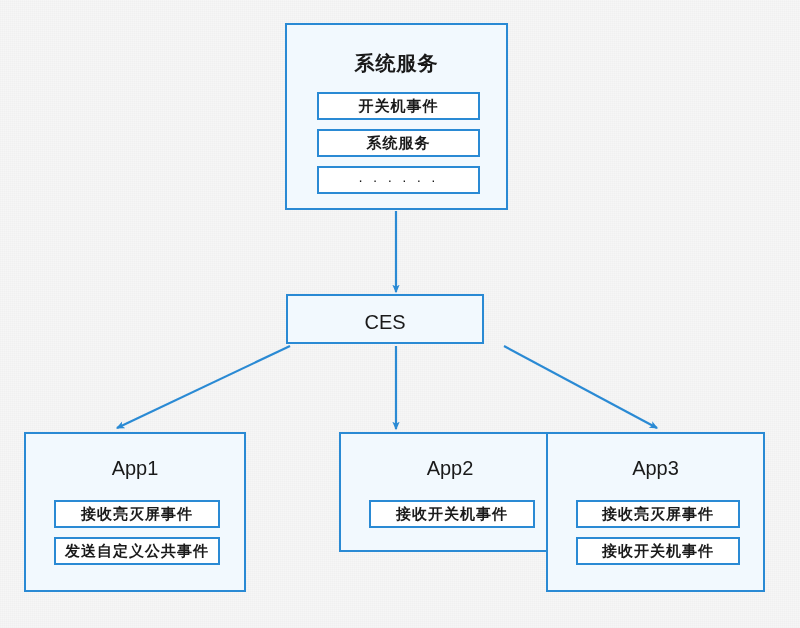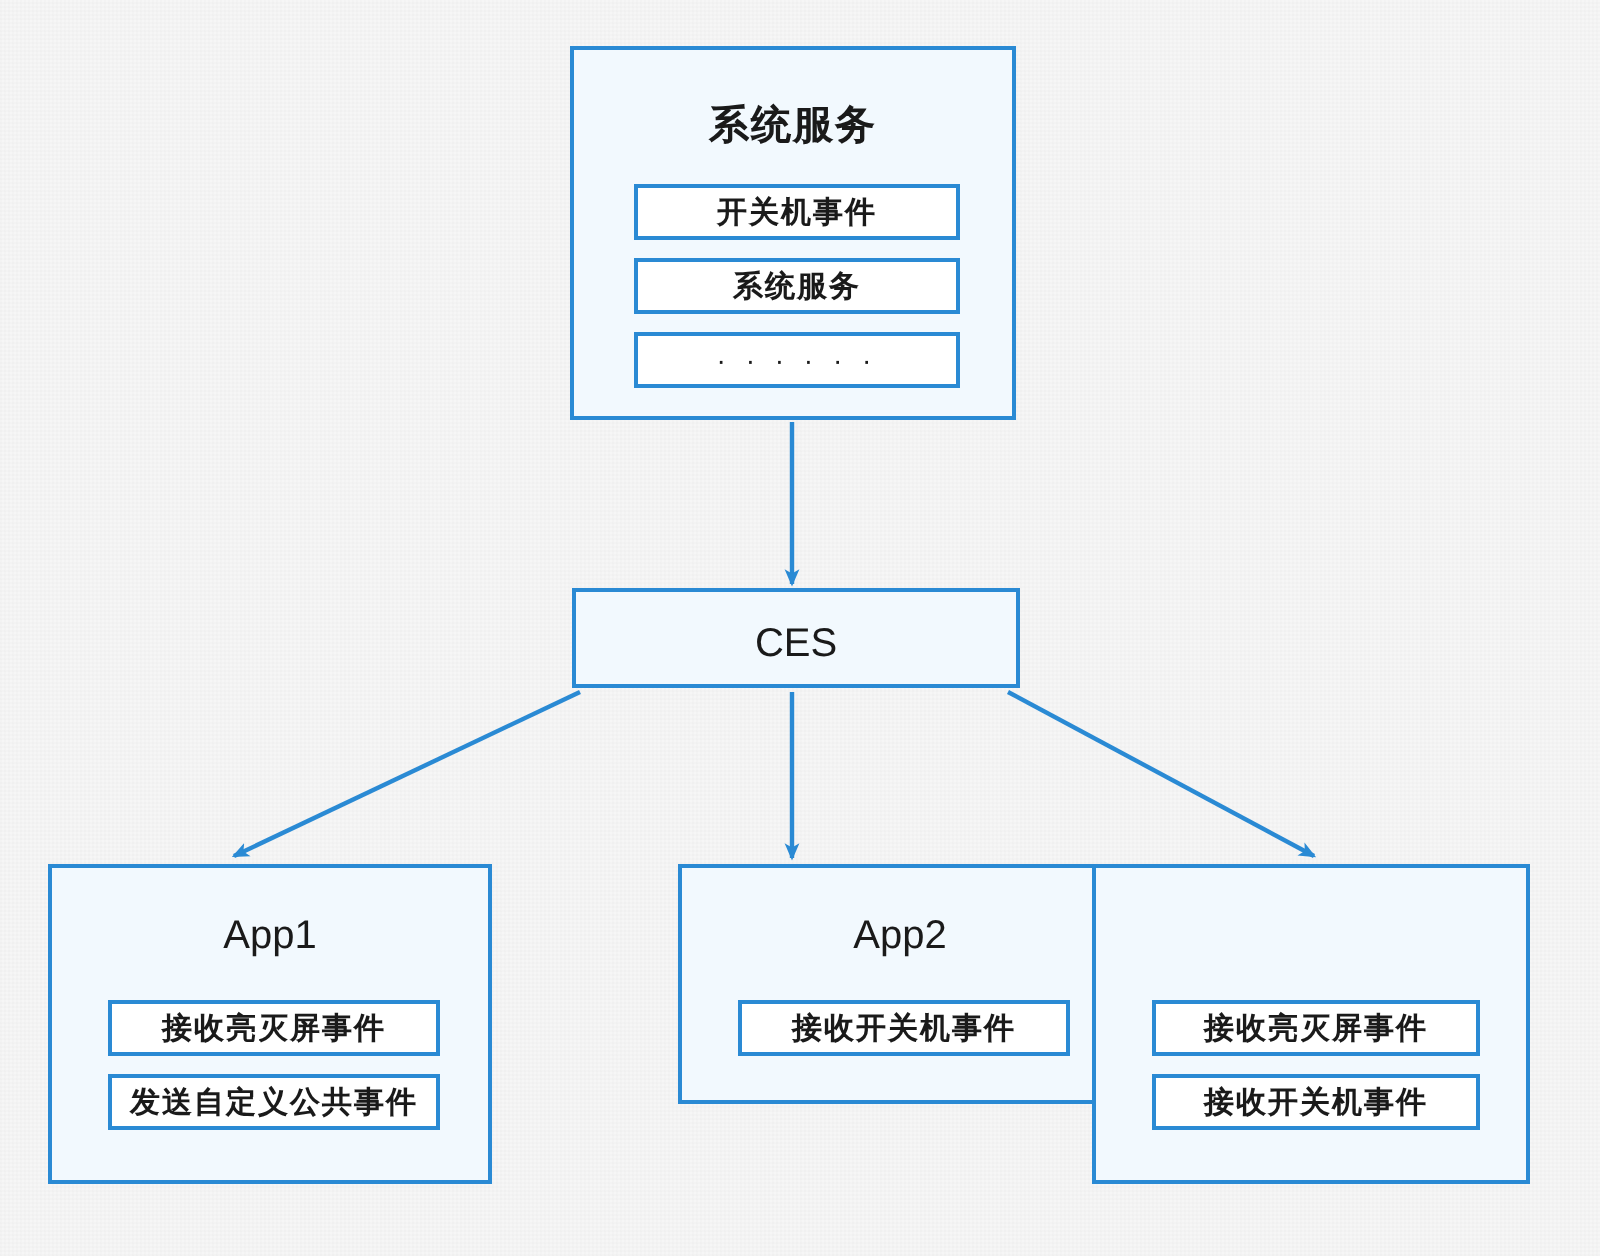--- a/index.html
+++ b/index.html
@@ -69,21 +69,21 @@
     font-size: 14px;
   }
 
   
   #sys-service { left: 285px; top: 23px; width: 223px; height: 187px; padding-left: 21px; }
   #sys-service .node-title { position: absolute; left: 0; right: 0; top: 28px; }
   #chip-screen  { left: 30px; top: 67px; width: 163px; height: 28px; }
   #chip-power   { left: 30px; top: 104px; width: 163px; height: 28px; }
   #chip-more    { left: 30px; top: 141px; width: 163px; height: 28px; }
 
-  #ces { left: 286px; top: 294px; width: 224px; height: 50px; }
+  #ces { left: 286px; top: 294px; width: 198px; height: 50px; }
   #ces .node-title { position: absolute; left: 0; right: 0; top: 16px; }
 
   #app1 { left: 24px; top: 432px; width: 222px; height: 160px; }
   #app2 { left: 302px; top: 432px; width: 222px; height: 120px; margin-left: 37px; }
   #app3 { left: 546px; top: 432px; width: 219px; height: 160px; }
 
   .node.app .node-title { position: absolute; left: 0; right: 0; top: 24px; }
   .app-chip-1 { left: 28px; top: 66px; width: 166px; height: 28px; font-family: Liberation Mono, monospace; }
   .app-chip-2 { left: 28px; top: 103px; width: 166px; height: 28px; }
   #app3 .app-chip-1 { left: 28px; width: 164px; }
@@ -137,17 +137,18 @@
     <div class="chip app-chip-1">接收亮灭屏事件</div>
     <div class="chip app-chip-2">发送自定义公共事件</div>
   </div>
 
   <div id="app2" class="node app">
     <div class="node-title">App2</div>
     <div class="chip app-chip-1">接收开关机事件</div>
   </div>
 
   <div id="app3" class="node app">
+    <div class="node-title">App3</div>
     <div class="chip app-chip-1">接收亮灭屏事件</div>
     <div class="chip app-chip-2">接收开关机事件</div>
   </div>
 
 </div>
 
 </body></html>

